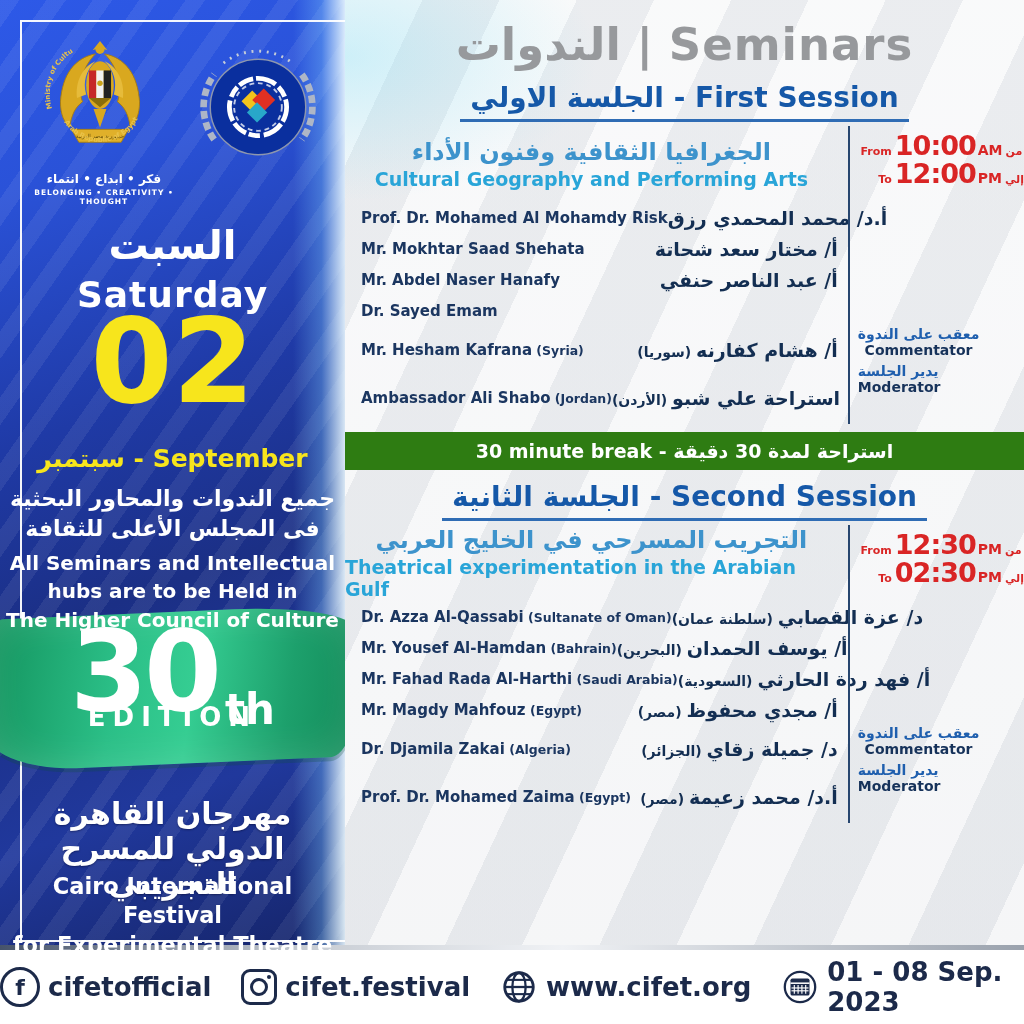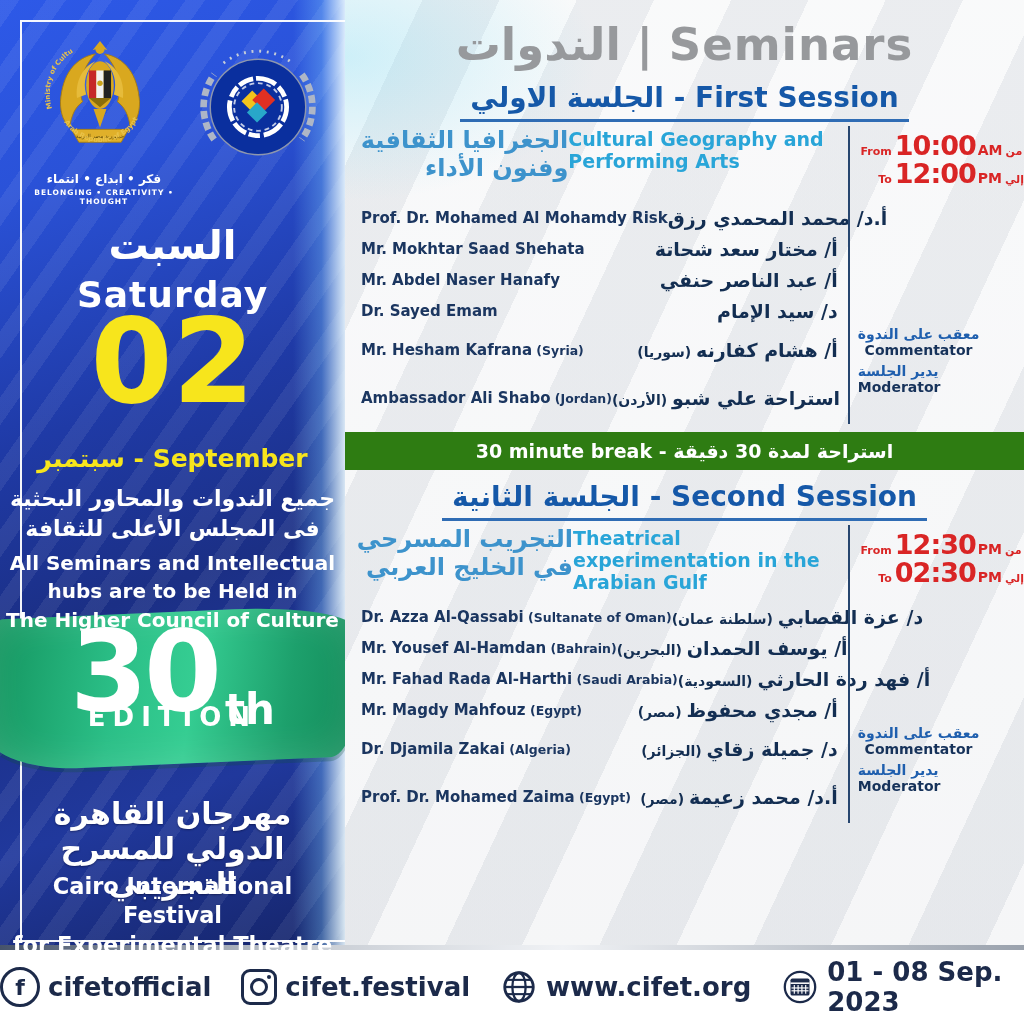--- a/index.html
+++ b/index.html
@@ -49,22 +49,22 @@
       repeating-linear-gradient(115deg,rgba(255,255,255,.55) 0 70px,rgba(226,229,233,.45) 70px 140px),
       linear-gradient(180deg,#f2f3f5,#e9ebee);}
   .poster-title{text-align:center;font-size:45px;font-weight:bold;color:#97999c;
     padding-top:18px;letter-spacing:1px;}
   .session-head{text-align:center;margin:10px 0 4px;}
   .session-head-text{display:inline-block;font-size:28px;font-weight:bold;color:#1558a8;
     border-bottom:3px solid #2f6cb4;padding:0 10px 5px;}
   .session-grid{display:flex;min-height:298px;}
   .session-main{flex:1;min-width:0;}
   .session-gutter{flex:0 0 152px;border-left:2px solid #27466f;position:relative;padding-left:8px;box-sizing:border-box;}
-  .topic{height:76px;display:flex;flex-direction:row;justify-content:center;
-    align-items:flex-start;padding-right:10px;}
+  .topic{height:76px;display:flex;flex-direction:column;justify-content:center;
+    align-items:center;padding-right:10px;}
   .topic-ar{font-size:24px;font-weight:bold;color:#3d93cc;}
   .topic-en{font-size:19px;font-weight:bold;color:#29a5d8;margin-top:2px;}
   .row{display:flex;align-items:center;height:31px;padding:0 10px 0 16px;}
   .row.role-row{height:48px;}
   .p-en{font-size:15px;font-weight:bold;color:#1b3660;white-space:nowrap;}
   .p-en .p-country{font-size:12.5px;}
   .p-ar{flex:1;font-size:19px;font-weight:bold;color:#132e52;white-space:nowrap;}
   .p-ar .p-country-ar{font-size:14px;}
   .times{padding-top:6px;}
   .time-line{display:flex;align-items:baseline;gap:3px;}
@@ -184,21 +184,20 @@
             <div class="row">
               <div class="p-en"><span>Mr. Mokhtar Saad Shehata</span></div>
               <div class="p-ar" dir="rtl"><span>أ/ مختار سعد شحاتة</span></div>
             </div>
             <div class="row">
               <div class="p-en"><span>Mr. Abdel Naser Hanafy</span></div>
               <div class="p-ar" dir="rtl"><span>أ/ عبد الناصر حنفي</span></div>
             </div>
             <div class="row">
               <div class="p-en"><span>Dr. Sayed Emam</span></div>
-              <div class="p-ar" dir="rtl"><span>د/ سيد الإمام</span></div>
             </div>
             <div class="row role-row">
               <div class="p-en"><span>Mr. Hesham Kafrana</span><span class="p-country"> (Syria)</span></div>
               <div class="p-ar" dir="rtl"><span>أ/ هشام كفارنه</span><span class="p-country-ar"> (سوريا)</span></div>
             </div>
             <div class="row role-row">
               <div class="p-en"><span>Ambassador Ali Shabo</span><span class="p-country"> (Jordan)</span></div>
               <div class="p-ar" dir="rtl"><span>استراحة علي شبو</span><span class="p-country-ar"> (الأردن)</span></div>
             </div>
           </div>

